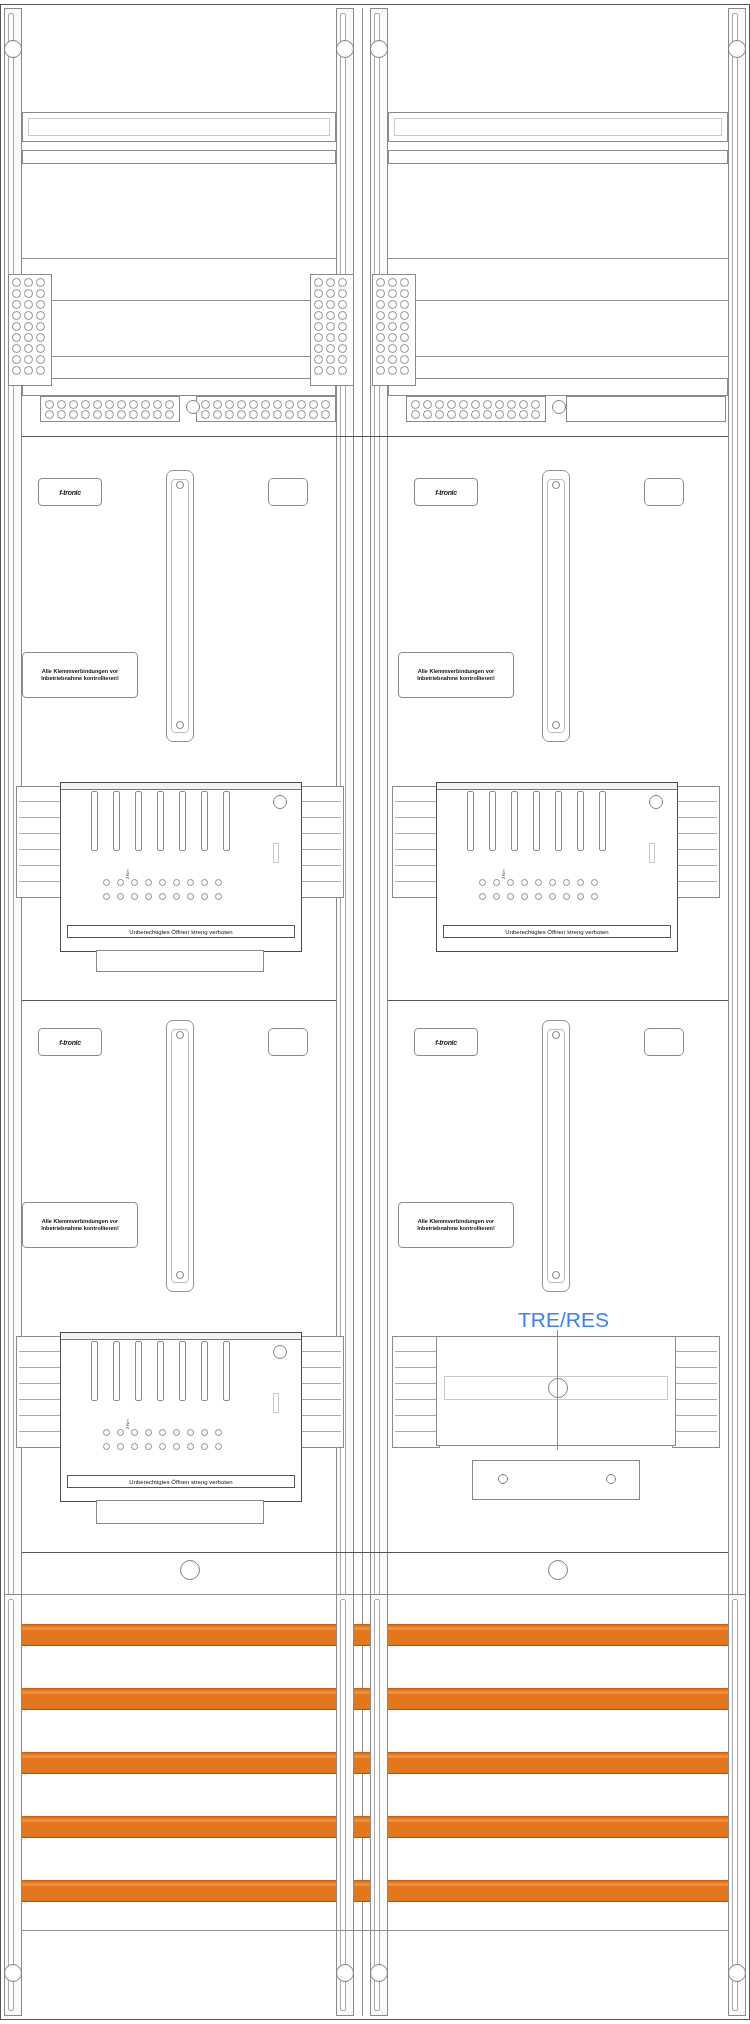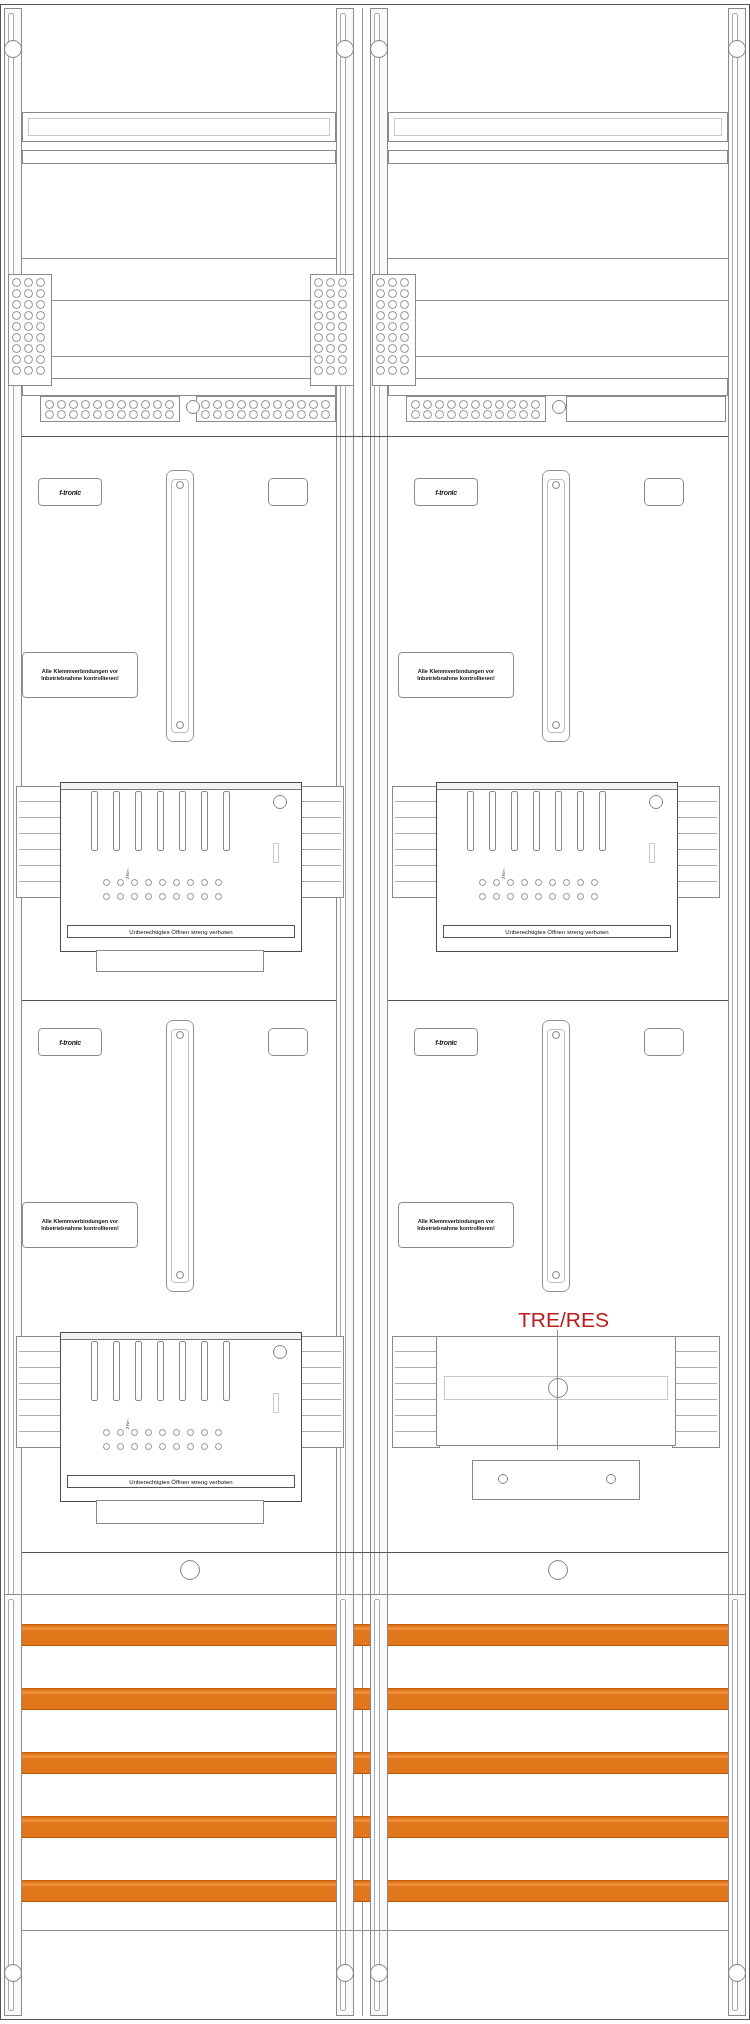--- a/index.html
+++ b/index.html
@@ -38,21 +38,21 @@
 
   
   .comb{position:absolute;border:1px solid #8a8a8a;background:#fff;}
   .comb-line{position:absolute;left:2px;right:2px;height:1px;background:#aaa;}
 
   
   .bus{position:absolute;background:#e2761b;border-top:1px solid #c25f12;border-bottom:1px solid #b4560e;}
   .bus-hi{position:absolute;left:0;right:0;top:2px;height:3px;background:#ef8f3a;}
 
   
-  .tre{position:absolute;font-size:21px;color:#b91c1c;font-family:"Liberation Sans",sans-serif;}
+  .tre{position:absolute;font-size:21px;color:#3b82f6;font-family:"Liberation Sans",sans-serif;}
 
   
   .tab{position:absolute;border:1px solid #8a8a8a;border-radius:5px;background:#fff;}
 
   .circ{position:absolute;border:1px solid #7d7d7d;border-radius:50%;background:#fff;box-sizing:border-box;}
 
   .hline{position:absolute;height:1px;background:#8f8f8f;}
   .vline{position:absolute;width:1px;background:#8f8f8f;}
 
   .bbox{position:absolute;border:1px solid #8a8a8a;background:#fff;box-sizing:border-box;}

